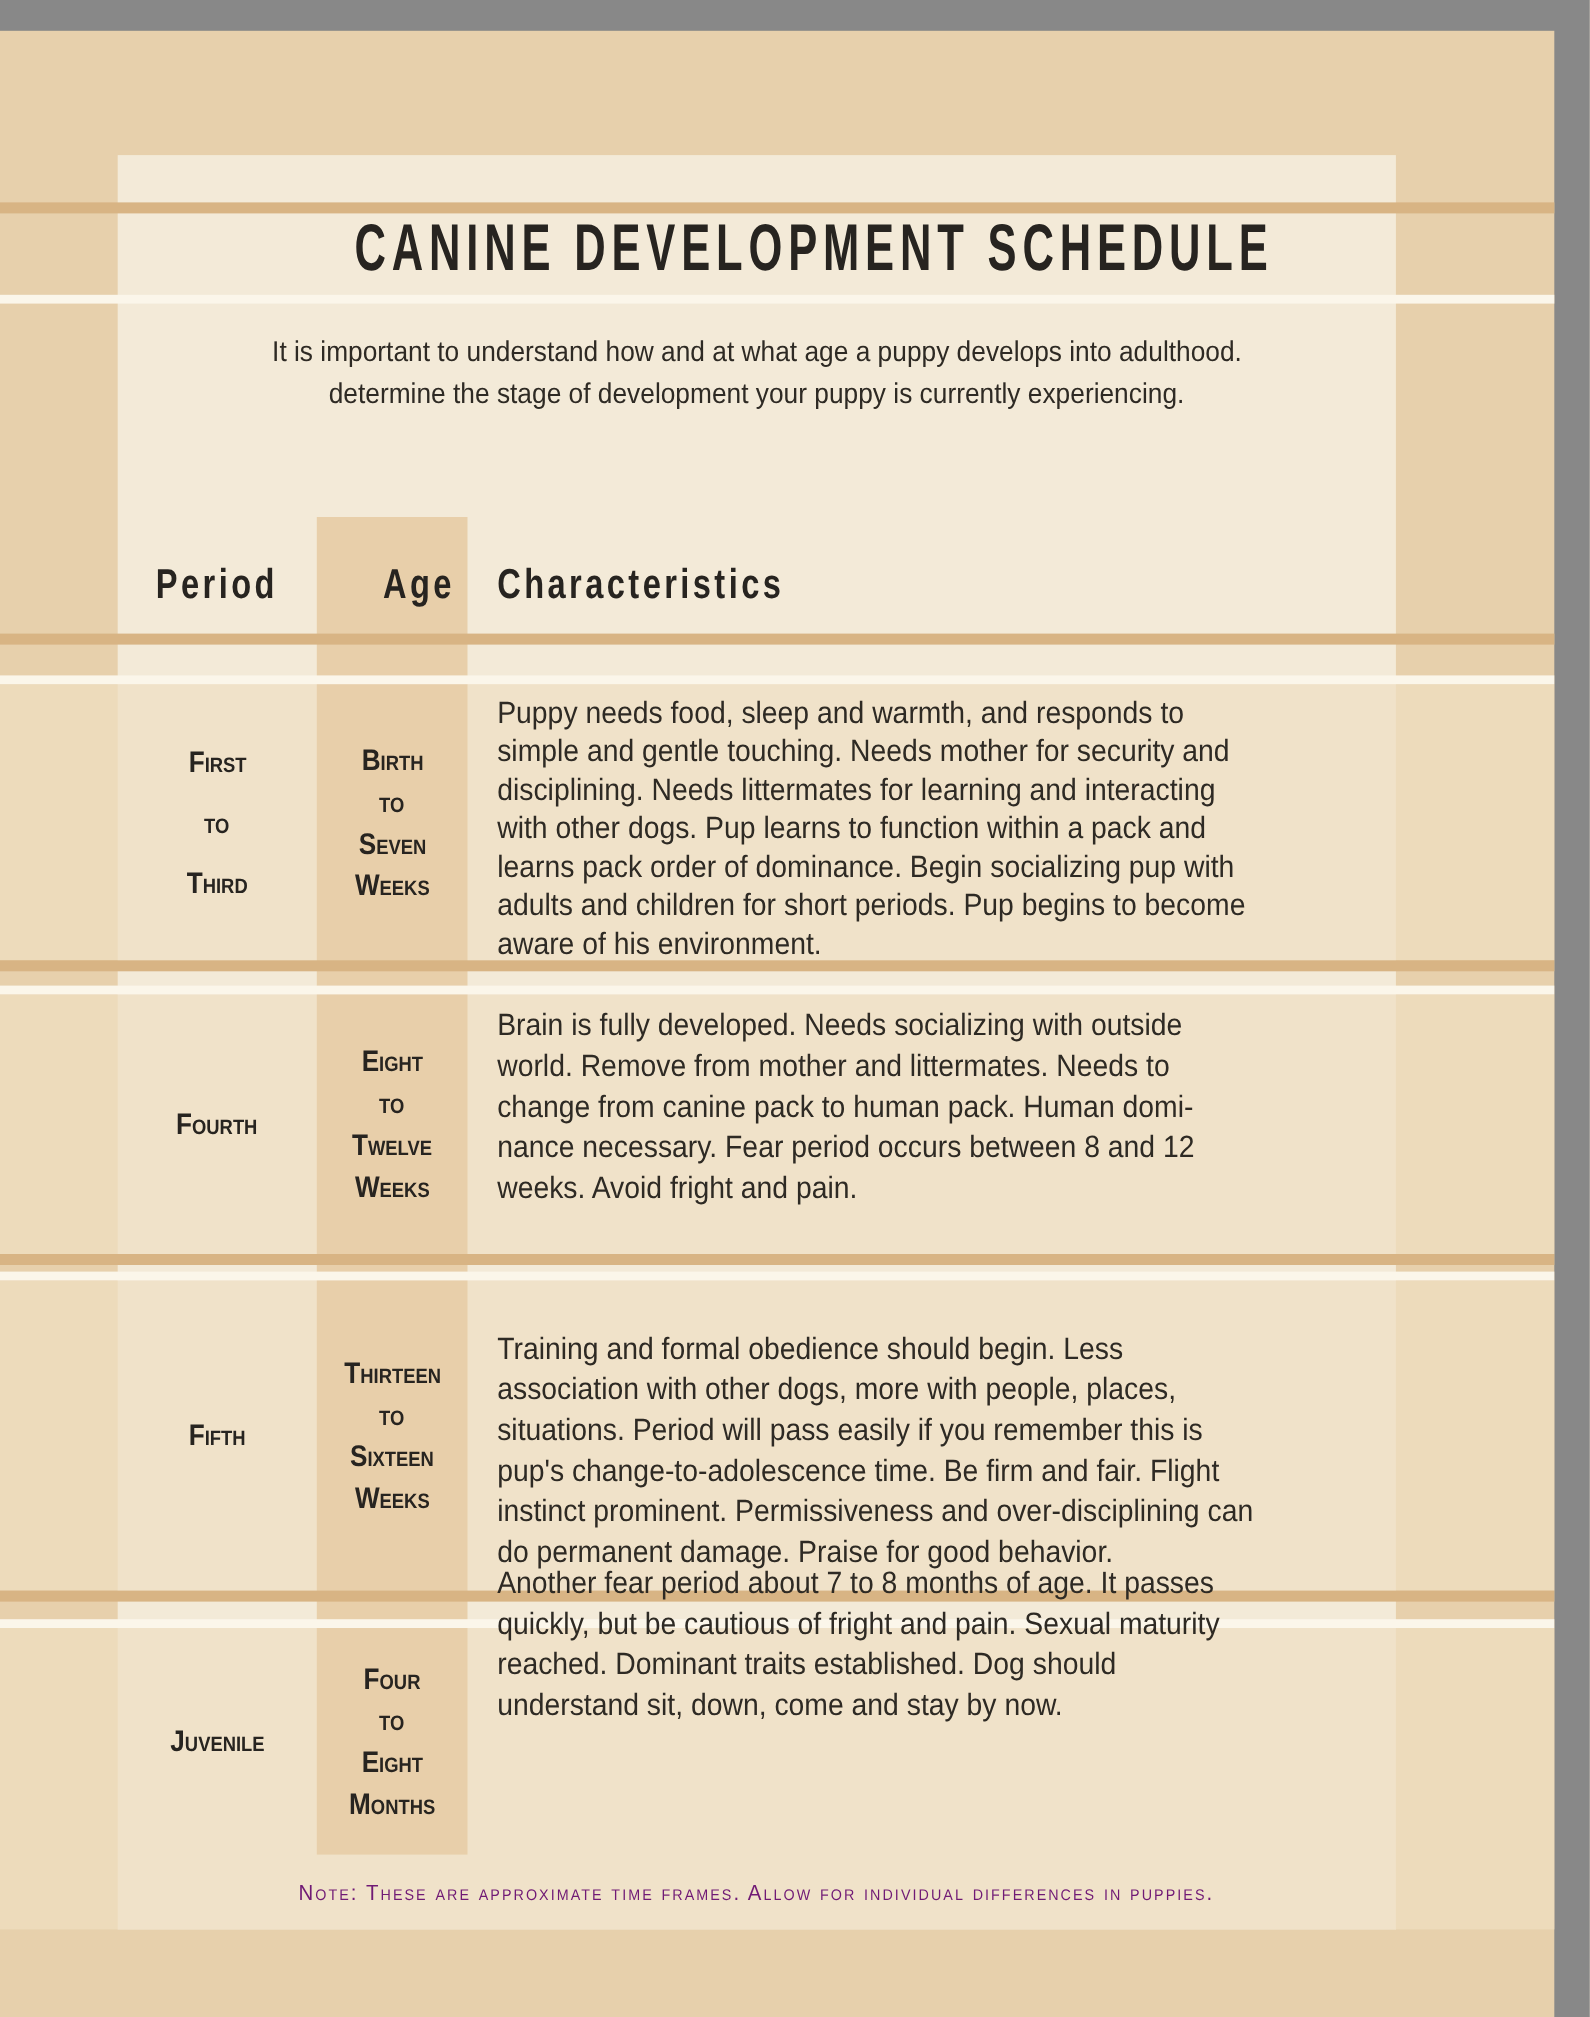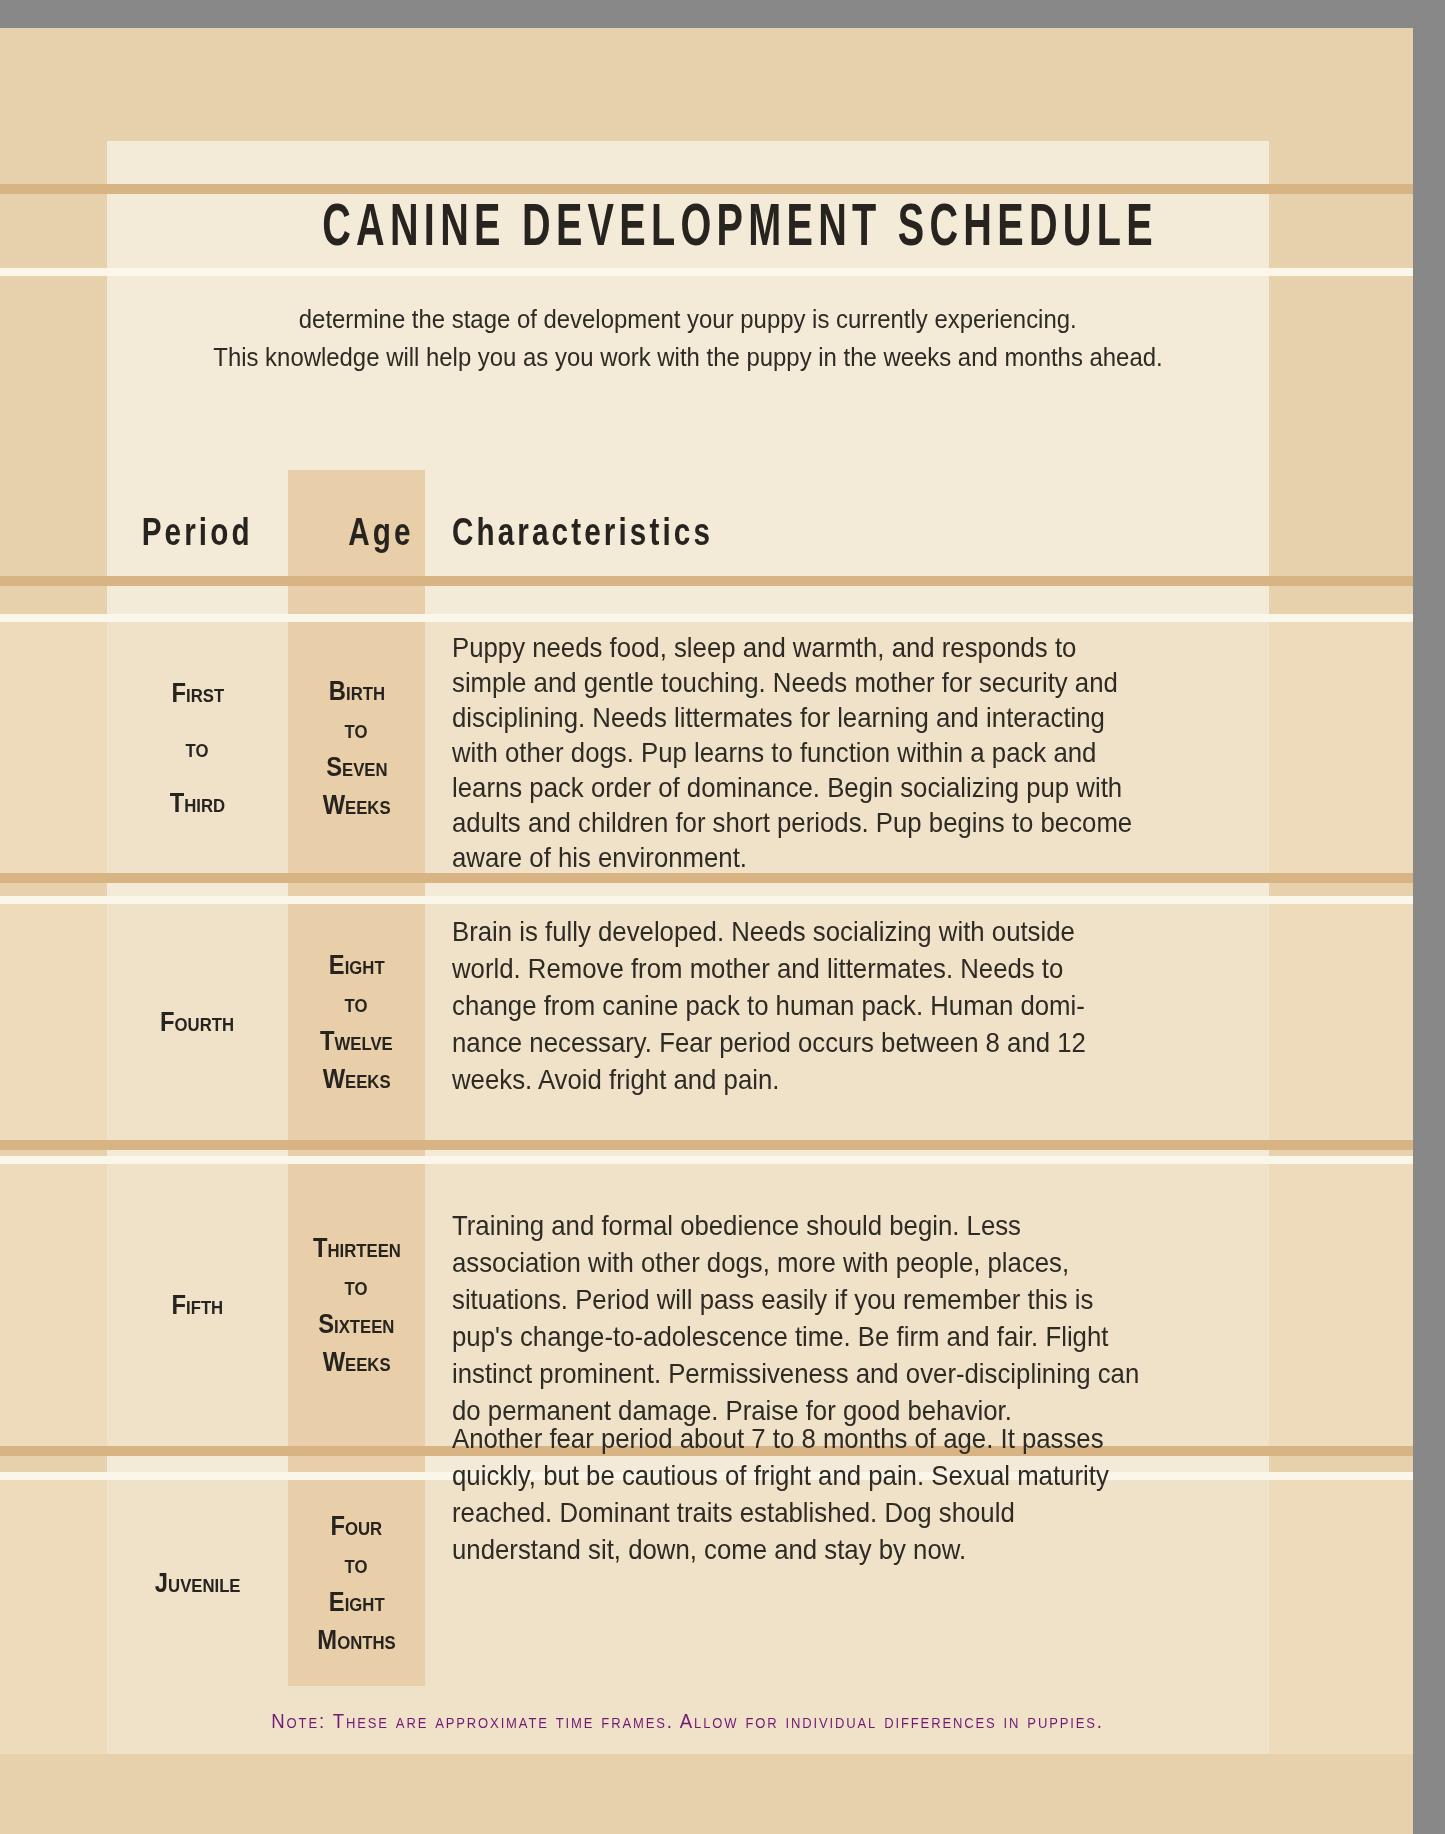--- a/index.html
+++ b/index.html
@@ -108,22 +108,22 @@
   <div class="stripe dark sd3"></div>
   <div class="stripe white sw3"></div>
   <div class="stripe dark sd4"></div>
   <div class="stripe white sw4"></div>
   <div class="stripe dark sd5"></div>
   <div class="stripe white sw5"></div>
 
   <h1 class="title"><span>CANINE DEVELOPMENT SCHEDULE</span></h1>
 
   <div class="intro">
+    <span class="line"><span>It is important to understand how and at what age a puppy develops into adulthood.</span></span>
     <span class="line"><span>determine the stage of development your puppy is currently experiencing.</span></span>
-    <span class="line"><span>This knowledge will help you as you work with the puppy in the weeks and months ahead.</span></span>
   </div>
 
   <div class="col-head head-period">
       <span>Period</span>
     </div>
   <div class="col-head head-age">
       <span>Age</span>
     </div>
   <div class="col-head head-chars">
       <span>Characteristics</span>

